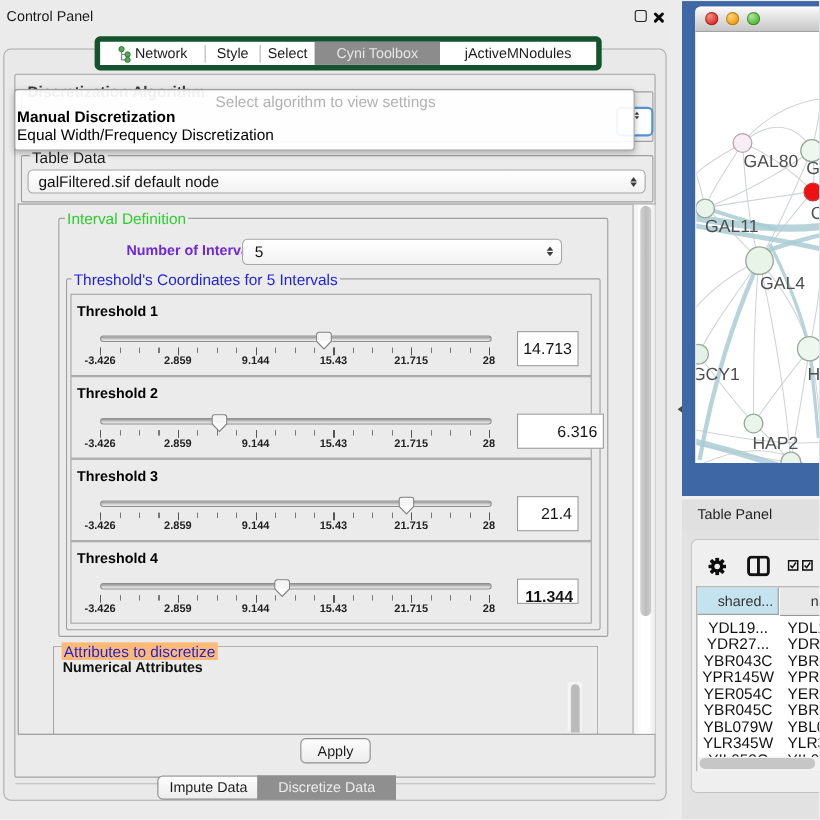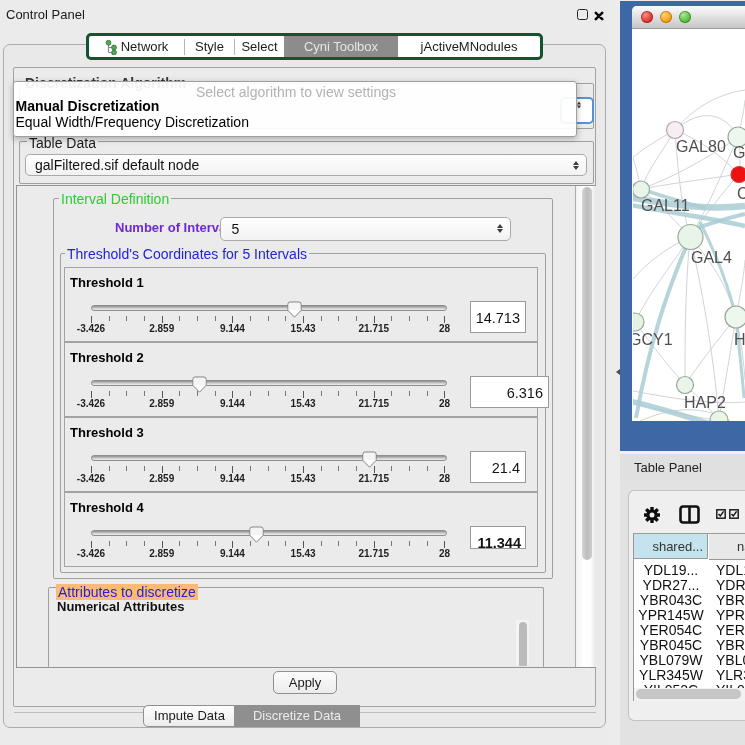--- a/index.html
+++ b/index.html
@@ -36,21 +36,21 @@
 
   <div class="abs" style="left:577px;top:9px;width:9px;height:9px;border:1.6px solid #222;border-radius:2.5px;"></div>
   <svg class="abs" style="left:594px;top:11px;" width="10" height="10" viewBox="0 0 10 10">
     <path d="M1.8 1.8 L8.2 8.2 M8.2 1.8 L1.8 8.2" stroke="#0a0a0a" stroke-width="2.6" stroke-linecap="round"></path>
   </svg>
 
   <div class="abs" style="left:3px;top:44px;width:602.5px;height:684px;background:#e9e9e9;border:1px solid #acacac;border-radius:7px;box-sizing:border-box;"></div>
 
   <div class="abs" style="left:13px;top:67px;width:583px;height:640px;background:#ebebeb;border:1px solid #a3a3a3;border-radius:2px;box-sizing:border-box;"></div>
 
-  <div class="abs" style="left:86px;top:33px;width:451px;height:21px;background:#fff;border:3px solid #14532d;border-radius:5px;overflow:hidden;">
+  <div class="abs" style="left:86px;top:33px;width:451px;height:21px;background:#fff;border:5px solid #14532d;border-radius:5px;overflow:hidden;">
     <div class="tab" style="left:0;width:95px;">
       <svg width="12" height="16" viewBox="0 0 12 16" style="margin-right:4px;">
         <path d="M3.5 5 L3.5 13.5 M3.5 8.5 L8.5 8.5 M3.5 13.5 L8.5 13.5" stroke="#8a8a9a" stroke-width="1.2" fill="none"></path>
         <circle cx="3.5" cy="3.7" r="2.4" fill="#55a855" stroke="#357a35" stroke-width="0.9"></circle>
         <circle cx="9" cy="8.5" r="2.4" fill="#55a855" stroke="#357a35" stroke-width="0.9"></circle>
         <circle cx="9" cy="13.5" r="2.4" fill="#55a855" stroke="#357a35" stroke-width="0.9"></circle>
       </svg>
       Network</div>
     <div class="abs" style="left:95px;top:3px;width:1px;height:16px;background:#b5b5b5;"></div>
     <div class="tab" style="left:96px;width:49px;">Style</div>

